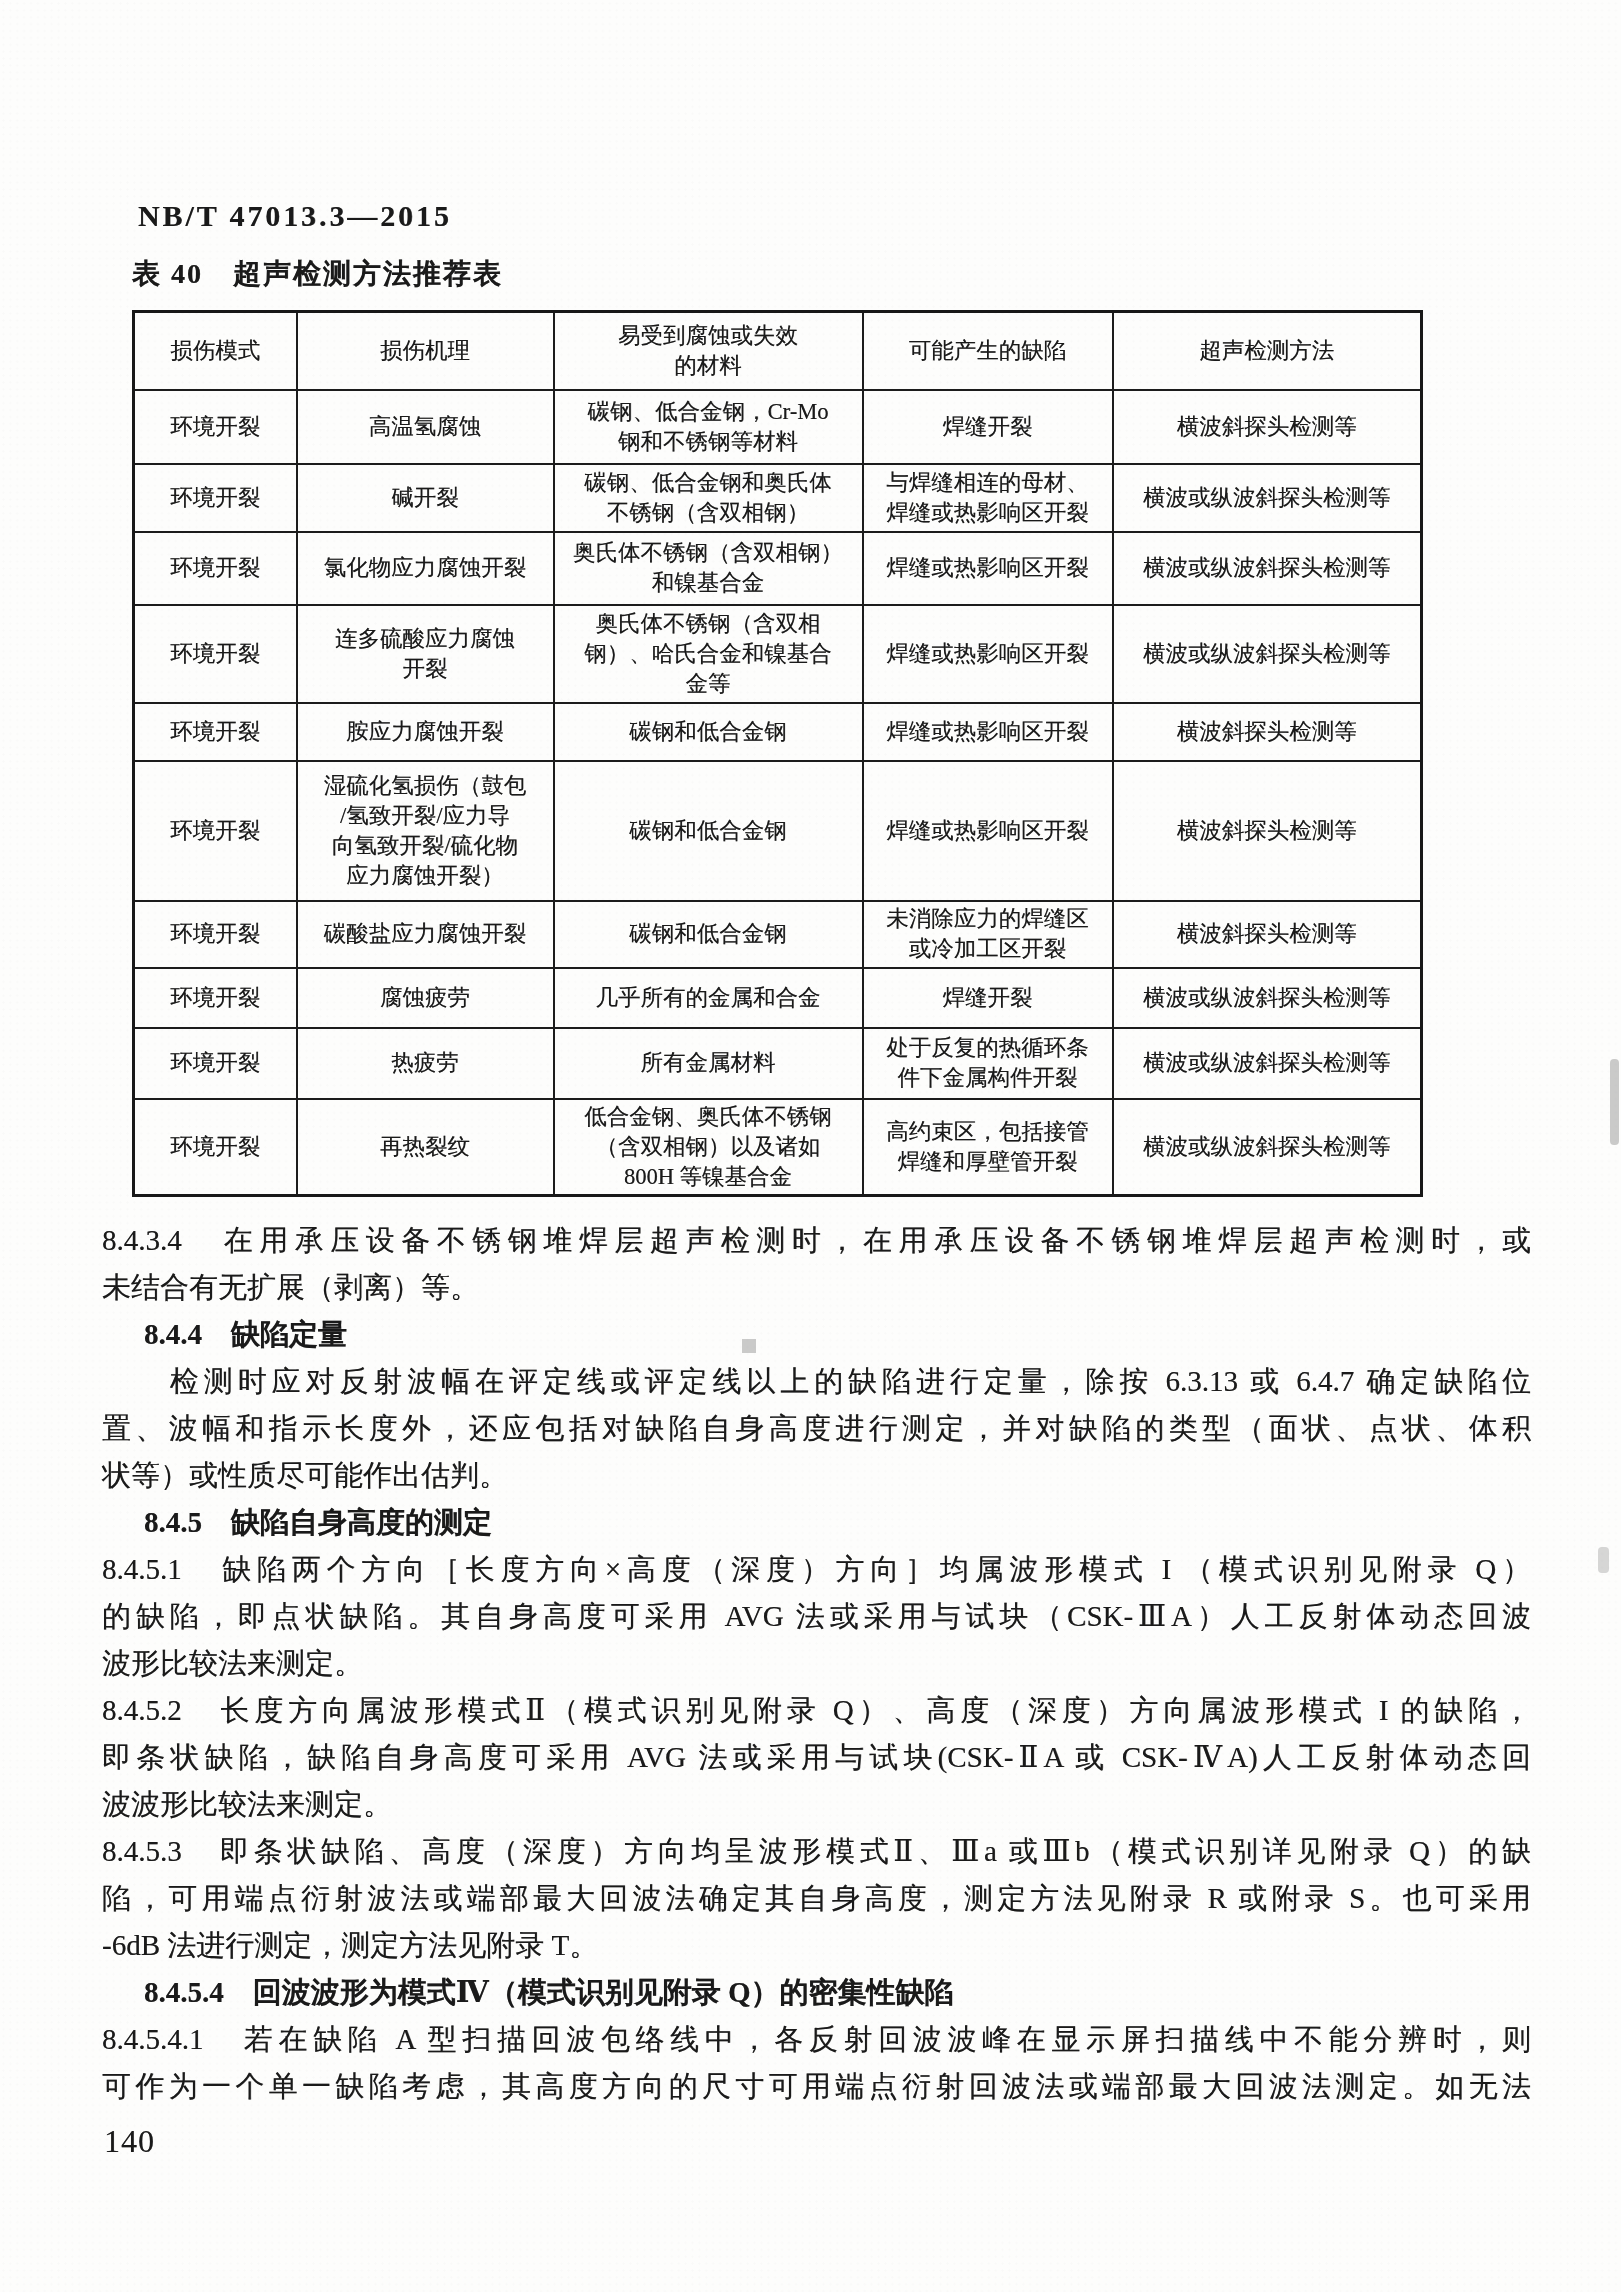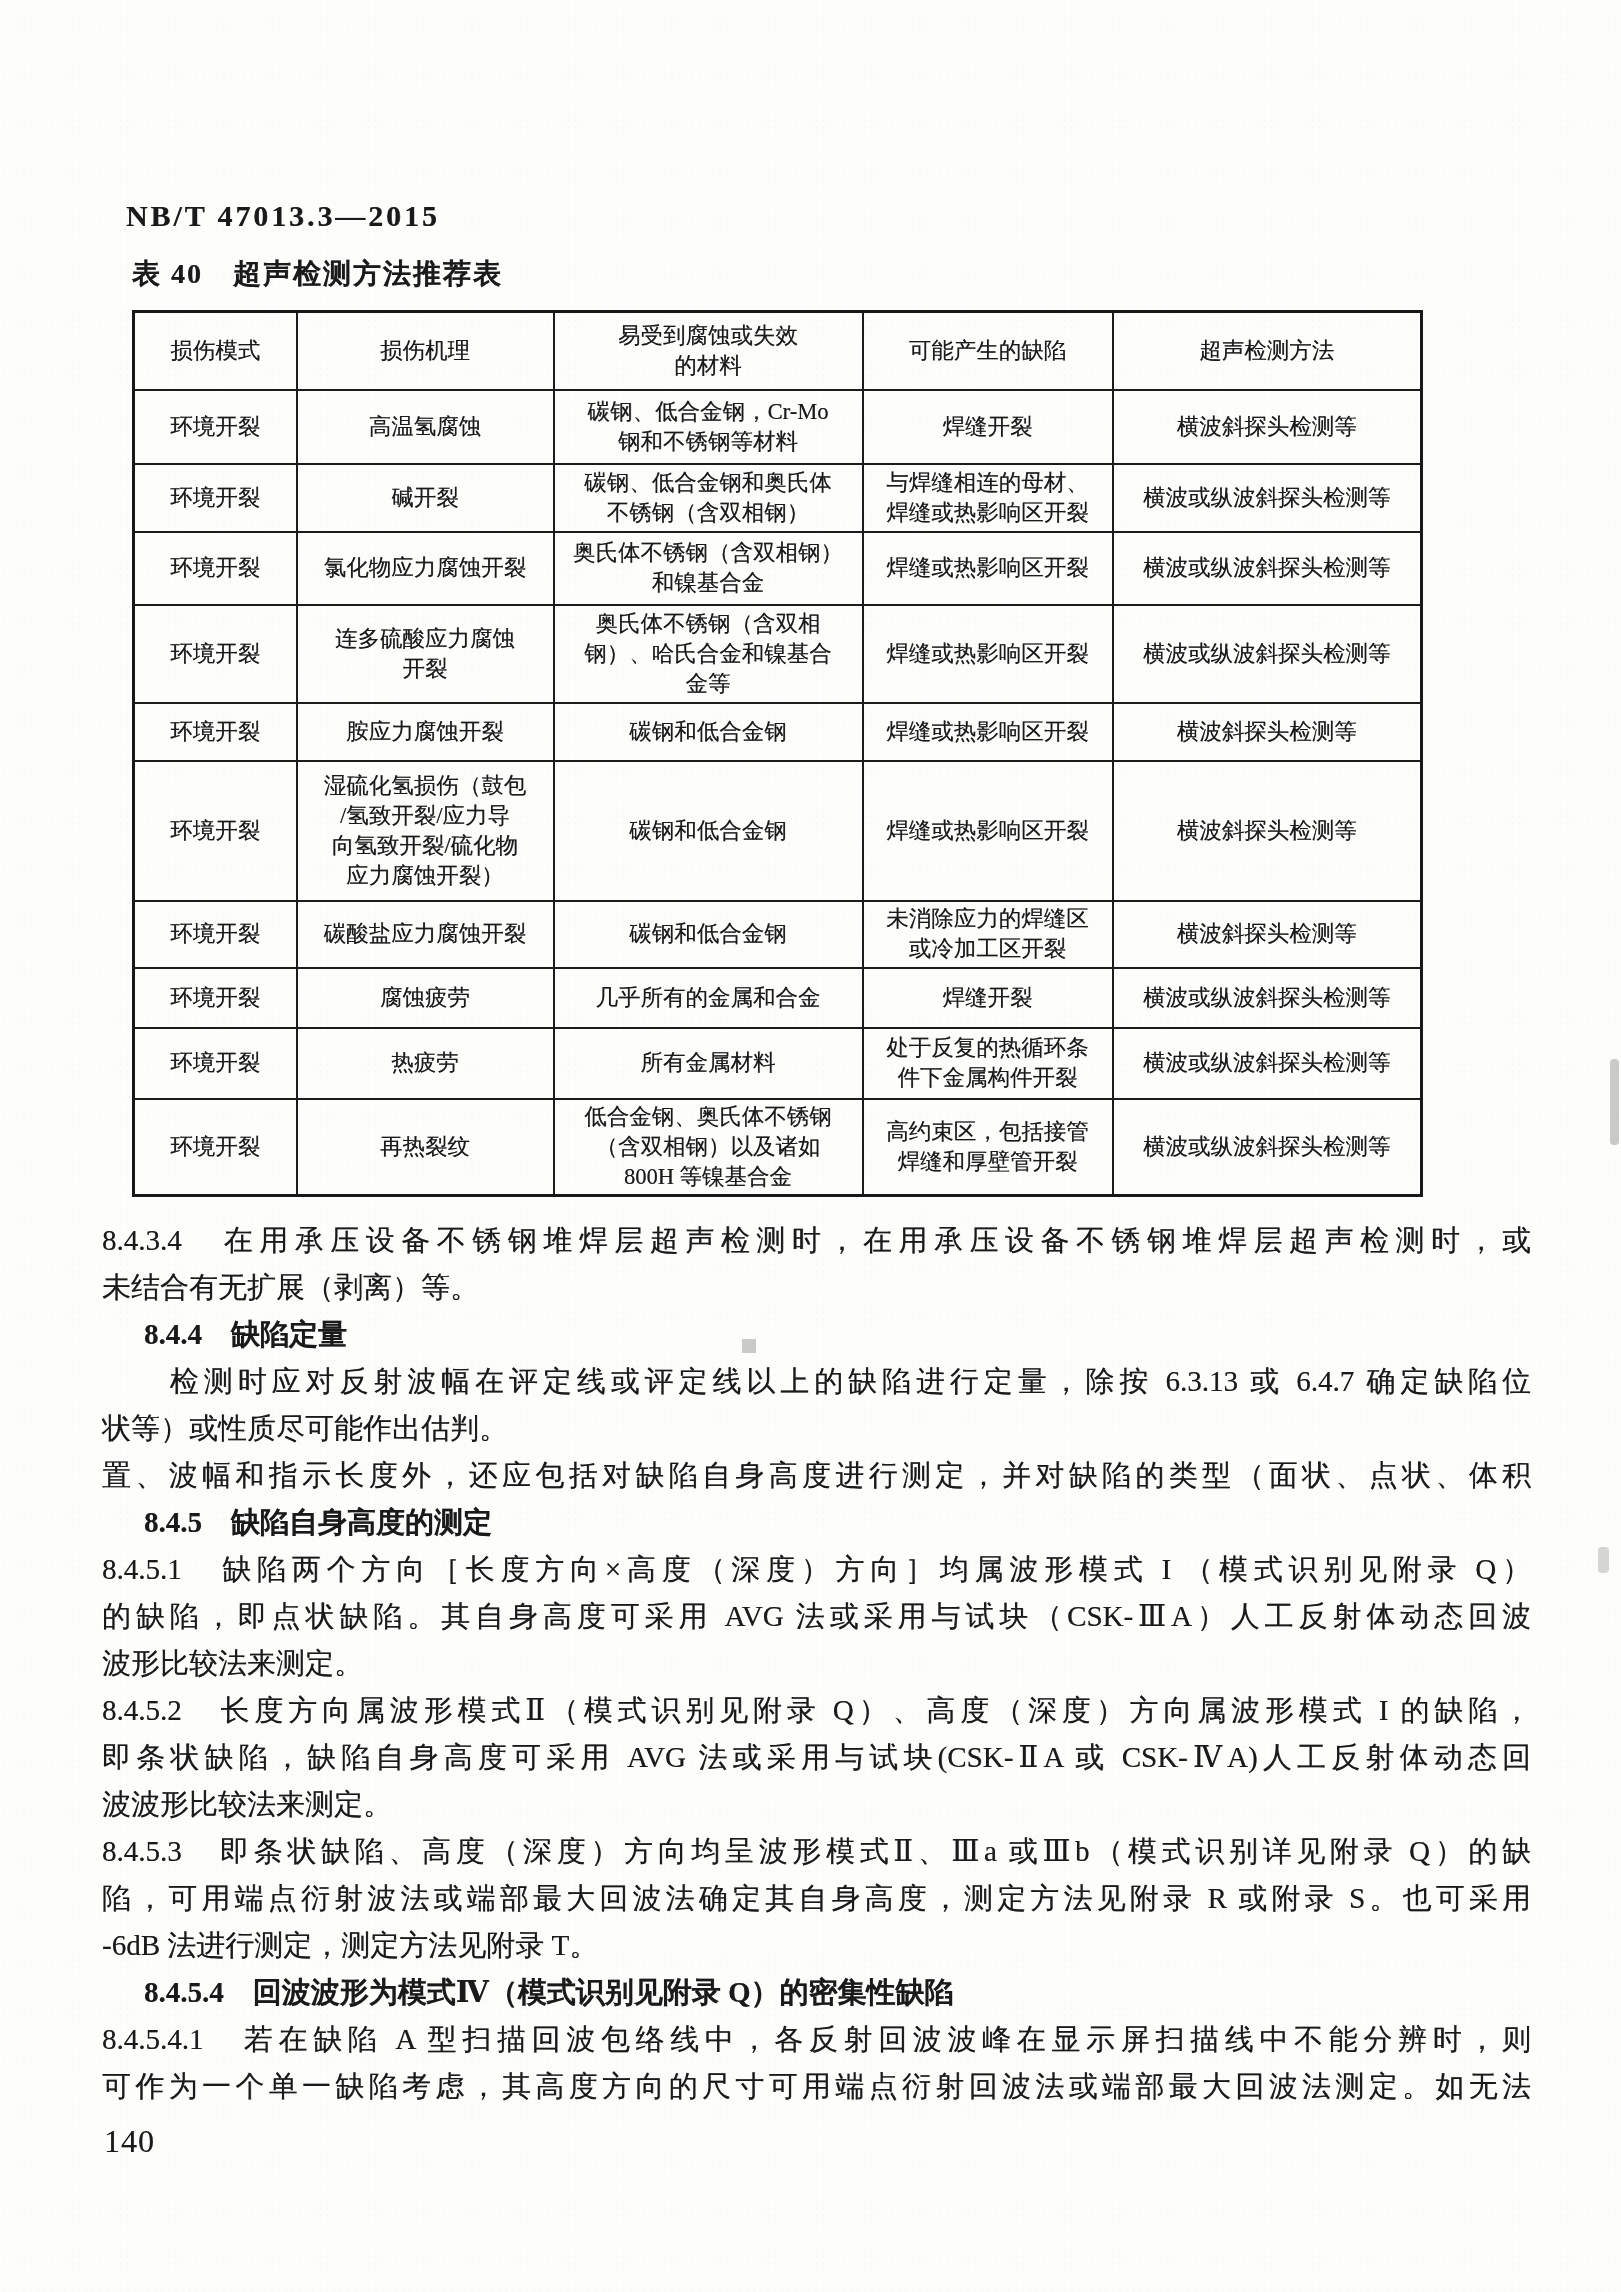--- a/index.html
+++ b/index.html
@@ -9,21 +9,21 @@
     margin:0 auto;
     background:#fdfdfc;
     background-image:radial-gradient(rgba(40,40,40,0.015) 1px, transparent 1px);
     background-size:6.9px 6.9px;
     font-family:"Liberation Serif","DejaVu Serif",serif;
     color:#1a1a1a;
     text-shadow:0.3px 0.3px 0.6px rgba(15,15,15,0.55);
     overflow:hidden;
   }
   .doc-code{
-    position:absolute;left:126px;top:199px;
+    position:absolute;left:138px;top:199px;
     font-size:30px;font-weight:600;letter-spacing:2.9px;font-family:Liberation Serif, serif;
   }
   .tbl-title{
     position:absolute;left:132px;top:255px;width:1287px;
     font-size:28px;font-weight:700;letter-spacing:2px;
   }
   table.rec-table{
     position:absolute;left:132px;top:310px;width:1287px;
     table-layout:fixed;border-collapse:collapse;
     font-size:22.5px;
@@ -189,22 +189,22 @@
         <td>横波或纵波斜探头检测等</td>
       </tr>
     </tbody>
   </table>
 
   <div class="body-text">
     <div class="line full">8.4.3.4　在用承压设备不锈钢堆焊层超声检测时，在用承压设备不锈钢堆焊层超声检测时，或</div>
     <div class="line">未结合有无扩展（剥离）等。</div>
     <div class="line hd">8.4.4　缺陷定量</div>
     <div class="line full">　　检测时应对反射波幅在评定线或评定线以上的缺陷进行定量，除按 6.3.13 或 6.4.7 确定缺陷位</div>
+    <div class="line full">置、波幅和指示长度外，还应包括对缺陷自身高度进行测定，并对缺陷的类型（面状、点状、体积</div>
     <div class="line">状等）或性质尽可能作出估判。</div>
-    <div class="line full">置、波幅和指示长度外，还应包括对缺陷自身高度进行测定，并对缺陷的类型（面状、点状、体积</div>
     <div class="line hd">8.4.5　缺陷自身高度的测定</div>
     <div class="line full">8.4.5.1　缺陷两个方向［长度方向×高度（深度）方向］均属波形模式 I （模式识别见附录 Q）</div>
     <div class="line full">的缺陷，即点状缺陷。其自身高度可采用 AVG 法或采用与试块（CSK-ⅢA）人工反射体动态回波</div>
     <div class="line">波形比较法来测定。</div>
     <div class="line full">8.4.5.2　长度方向属波形模式Ⅱ（模式识别见附录 Q）、高度（深度）方向属波形模式 I 的缺陷，</div>
     <div class="line full">即条状缺陷，缺陷自身高度可采用 AVG 法或采用与试块(CSK-ⅡA 或 CSK-ⅣA)人工反射体动态回</div>
     <div class="line">波波形比较法来测定。</div>
     <div class="line full">8.4.5.3　即条状缺陷、高度（深度）方向均呈波形模式Ⅱ、Ⅲa 或Ⅲb（模式识别详见附录 Q）的缺</div>
     <div class="line full">陷，可用端点衍射波法或端部最大回波法确定其自身高度，测定方法见附录 R 或附录 S。也可采用</div>
     <div class="line">-6dB 法进行测定，测定方法见附录 T。</div>

